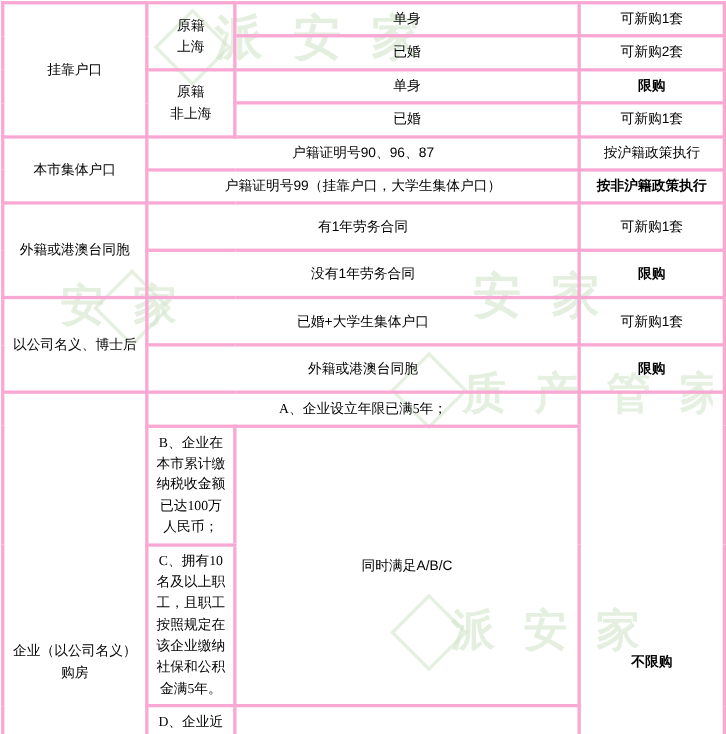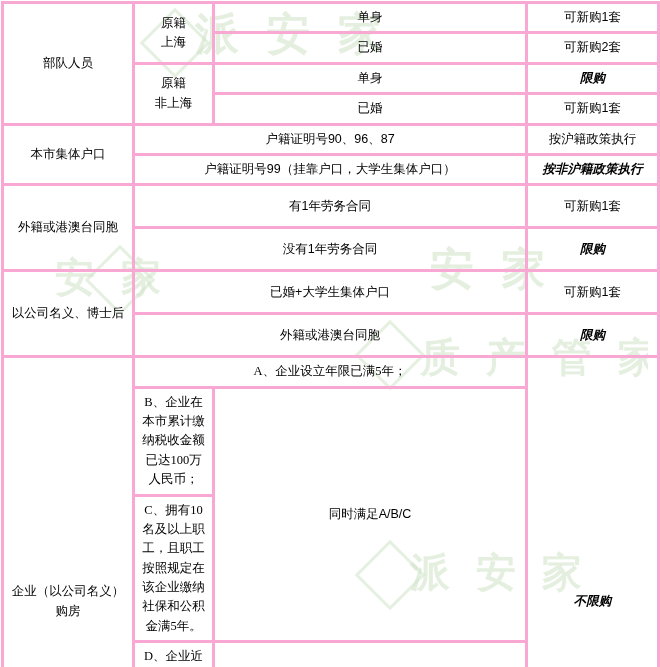--- a/index.html
+++ b/index.html
@@ -65,21 +65,20 @@
     background: #dff0d2;
     white-space: nowrap;
     margin-left: 32px;
   }
   td.yellow {
     background: #fdeaa8;
     white-space: nowrap;
   }
   td.bold {
     font-weight: bold;
-    font-style: italic;
   }
 </style>
 </head>
 <body>
 
 <div class="watermark">
   <div class="wm-text" style="left:195px;top:5px;font-size:44px;">派 安 家</div>
   <div class="wm-logo" style="left:150px;top:18px;"></div>
   <div class="wm-text" style="left:420px;top:330px;font-size:40px;">质 产 管 家</div>
   <div class="wm-text" style="left:430px;top:240px;font-size:44px;">安 家</div>
@@ -93,21 +92,21 @@
 <table class="main">
   <colgroup>
     <col style="width:131px">
     <col style="width:80px">
     <col style="width:313px">
     <col style="width:132px">
   </colgroup>
   <tbody>
 
     <tr>
-      <td rowspan="4">部队人员</td>
+      <td rowspan="4">挂靠户口</td>
       <td rowspan="2" style="white-space:pre-line">原籍
 上海</td>
       <td>单身</td>
       <td class="green">可新购1套</td>
     </tr>
     <tr>
       <td>已婚</td>
       <td class="green">可新购2套</td>
     </tr>
     <tr>

